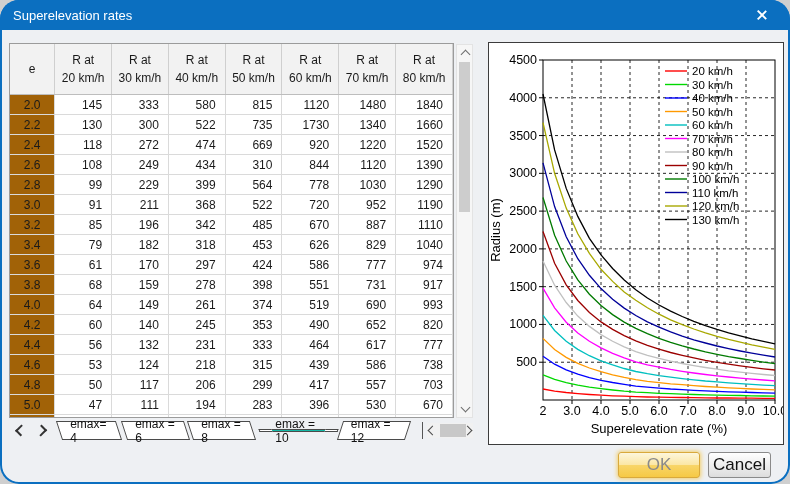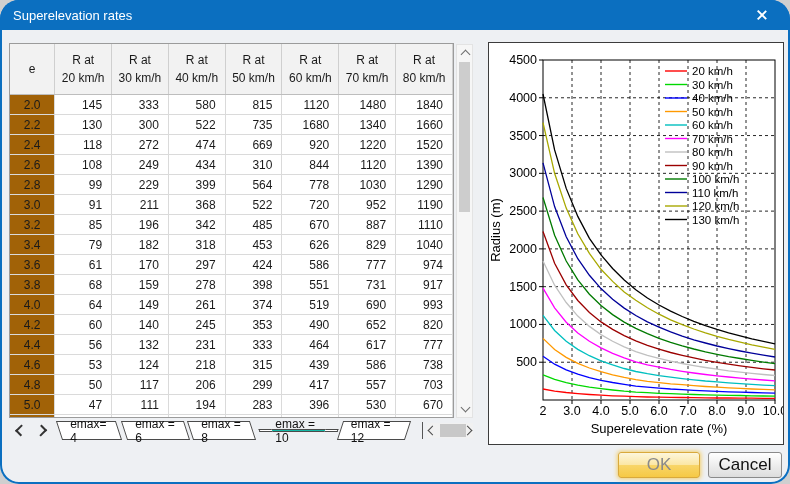--- a/index.html
+++ b/index.html
@@ -62,21 +62,21 @@
   
   .chart-panel{position:absolute;left:488px;top:42px;width:296px;height:403px;background:#ffffff;
                border:1px solid #3c3c3c;box-sizing:border-box;}
   svg text{font-family:"Liberation Sans",sans-serif;fill:#000;}
   
   .btn{position:absolute;top:452px;height:26px;font-size:17px;border-radius:3px;display:flex;
        align-items:center;justify-content:center;cursor:pointer;box-sizing:border-box;}
   .btn-ok{left:618px;width:82px;color:#8a8a8a;
        background:linear-gradient(#fdf6dc 0%,#fbe7a6 48%,#f8d568 52%,#f6c945 100%);
        border:1px solid #d9a93c;box-shadow:0 0 4px 1px #f2cf6e;}
-  .btn-cancel{left:708px;width:74px;color:#111;
+  .btn-cancel{left:708px;width:63px;color:#111;
        background:linear-gradient(#ffffff 0%,#ececec 55%,#dddddd 100%);
        border:1px solid #8a8a8a;}
 </style>
 </head>
 <body>
 
 <div class="win">
 
   <div class="titlebar">
     <span class="title">Superelevation rates</span>
@@ -126,21 +126,21 @@
             <td class="num">1120</td>
             <td class="num">1480</td>
             <td class="num">1840</td>
           </tr>
           <tr>
             <td class="ec">2.2</td>
             <td class="num">130</td>
             <td class="num">300</td>
             <td class="num">522</td>
             <td class="num">735</td>
-            <td class="num">1680</td>
+            <td class="num">1730</td>
             <td class="num">1340</td>
             <td class="num">1660</td>
           </tr>
           <tr>
             <td class="ec">2.4</td>
             <td class="num">118</td>
             <td class="num">272</td>
             <td class="num">474</td>
             <td class="num">669</td>
             <td class="num">920</td>

